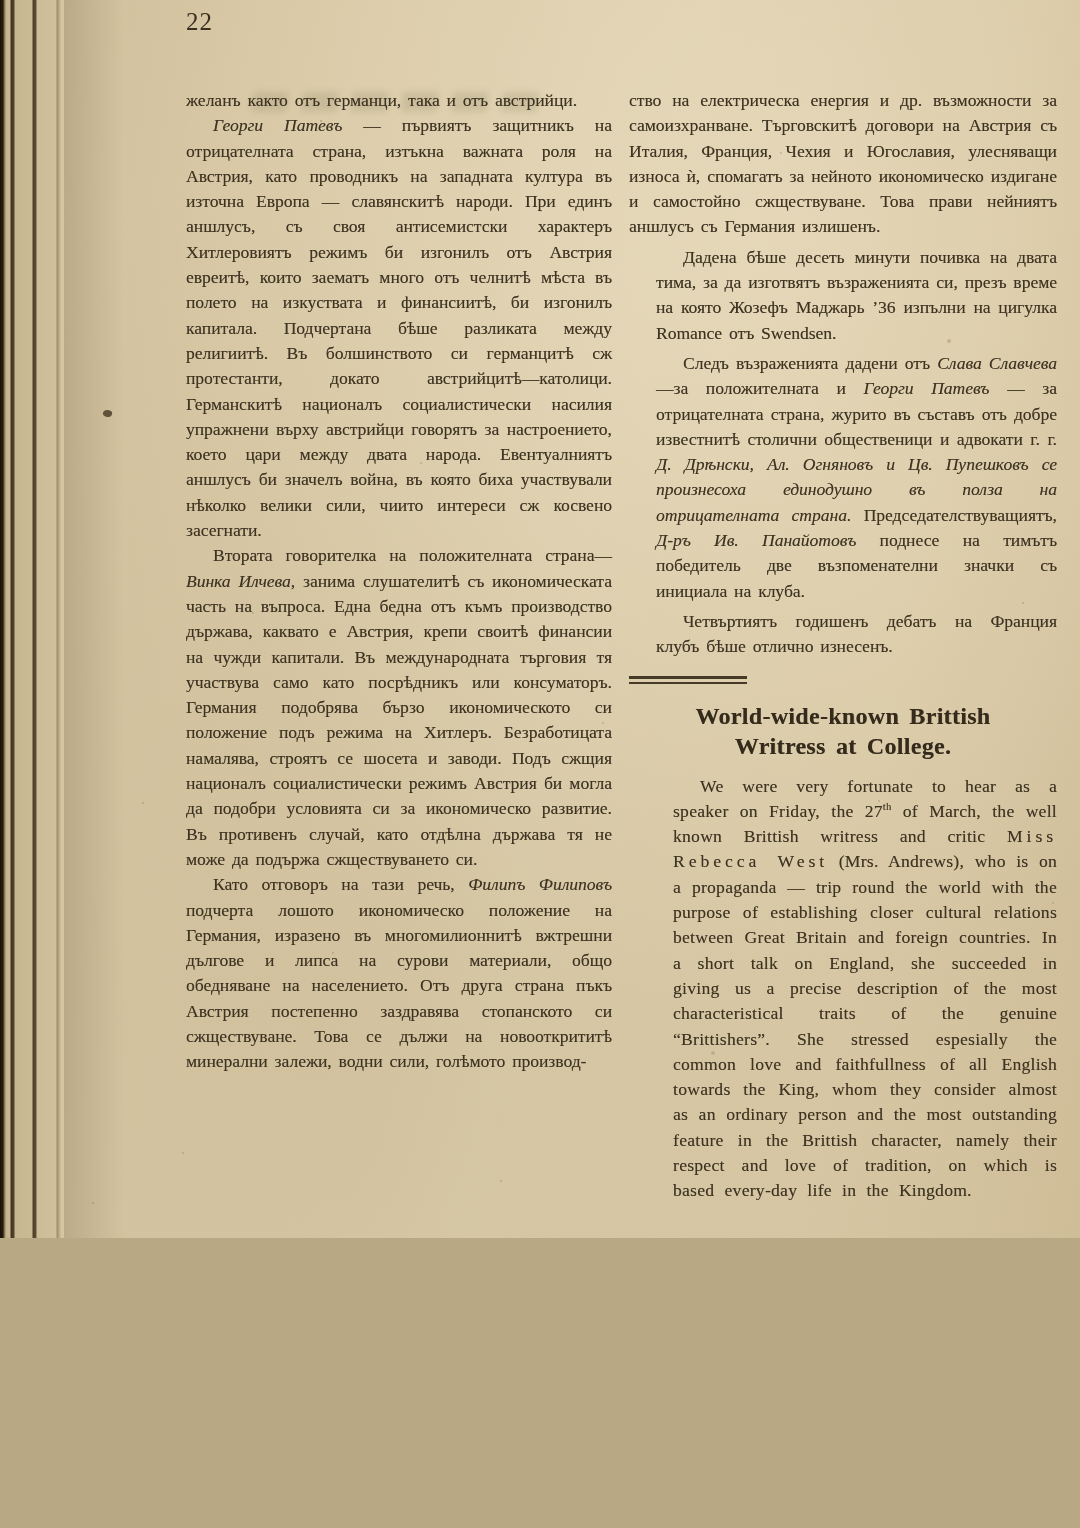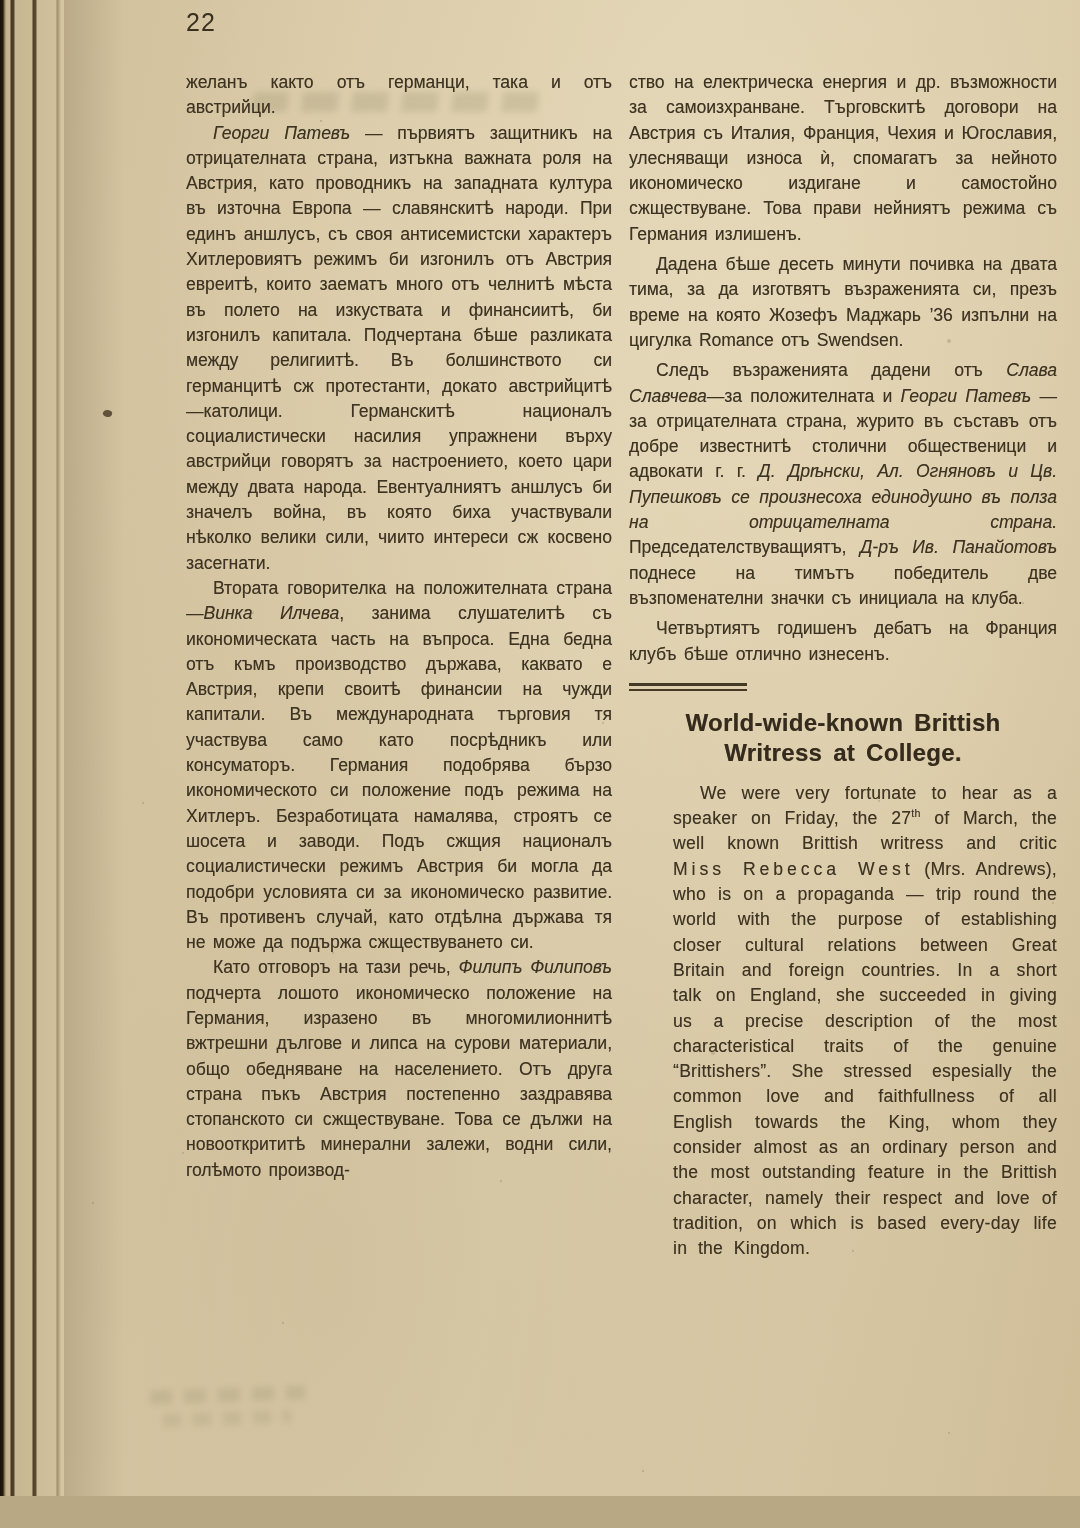--- a/index.html
+++ b/index.html
@@ -1,53 +1,53 @@
 <!DOCTYPE html>
 <html><head>
 <meta charset="utf-8">
 <style>
   html,body{margin:0;padding:0;background:#b8a883;}
   #page{
     position:relative;
-    width:1080px;height:1496px;
+    width:1080px;height:1238px;
     overflow:hidden;
     background:
       radial-gradient(ellipse at 70% 20%, rgba(236,224,194,.55) 0%, rgba(236,224,194,0) 55%),
       radial-gradient(ellipse at 30% 85%, rgba(190,172,134,.35) 0%, rgba(190,172,134,0) 60%),
       linear-gradient(100deg,#cfbe9a 0%,#d8c8a5 22%,#ddcfae 52%,#d8c8a5 78%,#cfbd98 100%);
-    font-family:Liberation Sans, sans-serif;
+    font-family:Liberation Serif, serif;
     color:#3d3322;
   }
   
   .book-edge{
     position:absolute;left:0;top:0;bottom:0;width:64px;
     background:linear-gradient(90deg,
       #191207 0px,#241a0d 3px,#6d5c3f 4px,#c3b28d 6px,#c8b792 10px,
       #43351f 11px,#54452c 14px,#c7b691 15px,#cabb95 32px,
       #4e3f27 33px,#5e4d33 36px,#ccbc97 37px,#d0c09c 56px,
       #a08c68 57px,#baa983 59px,#d4c4a1 61px,#d6c6a3 64px);
   }
   .edge-shadow{
     position:absolute;left:64px;top:0;bottom:0;width:60px;
     background:linear-gradient(90deg,rgba(120,100,70,.25),rgba(120,100,70,0));
   }
   .page-number{
     position:absolute;left:186px;top:8px;
     font-size:25px;letter-spacing:1px;color:#3a3020;
   }
-  .col{position:absolute;top:70px;}
+  .col{position:absolute;top:88px;}
   .col-left{left:186px;width:426px;}
   .col-right{left:629px;width:428px;}
   .para{
     margin:0;text-align:justify;
     font-size:17.5px;line-height:25.3px;word-spacing:2.5px;
     text-shadow:0.25px 0.25px 0 rgba(61,51,34,.45);
   }
   .indent{text-indent:27px;}
-  .col-right .para + .para{margin-top:5px;}
+  .col-right .para + .para{margin-top:5px;margin-left:27px;}
   .english{word-spacing:5.5px;letter-spacing:0.3px;}
   .it{font-style:italic;}
   .sp{letter-spacing:4px;word-spacing:9px;}
   sup{font-size:0.6em;line-height:0;}
   .divider{
     width:118px;height:3px;margin-top:16px;
     border-top:3px solid #453a26;border-bottom:2px solid #453a26;
   }
   .heading{
     font-weight:bold;font-size:24px;line-height:30px;
@@ -110,21 +110,21 @@
   <div class="page-number">22</div>
 
   <div class="col col-left">
     <p class="para"><span>желанъ както отъ германци, така и отъ австрийци.</span></p>
     <p class="para indent"><span class="it">Георги Патевъ</span><span> — първиятъ защитникъ на отрицателната страна, изтъкна важната роля на Австрия, като проводникъ на западната култура въ източна Европа — славянскитѣ народи. При единъ аншлусъ, съ своя антисемистски характеръ Хитлеровиятъ режимъ би изгонилъ отъ Австрия евреитѣ, които заематъ много отъ челнитѣ мѣста въ полето на изкуствата и финансиитѣ, би изгонилъ капитала. Подчертана бѣше разликата между религиитѣ. Въ болшинството си германцитѣ сж протестанти, докато австрийцитѣ—католици. Германскитѣ националъ социалистически насилия упражнени върху австрийци говорятъ за настроението, което цари между двата народа. Евентуалниятъ аншлусъ би значелъ война, въ която биха участвували нѣколко велики сили, чиито интереси сж косвено засегнати.</span></p>
     <p class="para indent"><span>Втората говорителка на положителната страна—</span><span class="it">Винка Илчева</span><span>, занима слушателитѣ съ икономическата часть на въпроса. Една бедна отъ къмъ производство държава, каквато е Австрия, крепи своитѣ финансии на чужди капитали. Въ международната търговия тя участвува само като посрѣдникъ или консуматоръ. Германия подобрява бързо икономическото си положение подъ режима на Хитлеръ. Безработицата намалява, строятъ се шосета и заводи. Подъ сжщия националъ социалистически режимъ Австрия би могла да подобри условията си за икономическо развитие. Въ противенъ случай, като отдѣлна държава тя не може да подържа сжществуването си.</span></p>
     <p class="para indent"><span>Като отговоръ на тази речь, </span><span class="it">Филипъ Филиповъ</span><span> подчерта лошото икономическо положение на Германия, изразено въ многомилионнитѣ вжтрешни дългове и липса на сурови материали, общо обедняване на населението. Отъ друга страна пъкъ Австрия постепенно заздравява стопанското си сжществуване. Това се дължи на новооткрититѣ минерални залежи, водни сили, голѣмото производ-</span></p>
   </div>
 
   <div class="col col-right">
-    <p class="para"><span>ство на електрическа енергия и др. възможности за самоизхранване. Търговскитѣ договори на Австрия съ Италия, Франция, Чехия и Югославия, улесняващи износа ѝ, спомагатъ за нейното икономическо издигане и самостойно сжществуване. Това прави нейниятъ режима съ Германия излишенъ.</span></p>
+    <p class="para"><span>ство на електрическа енергия и др. възможности за самоизхранване. Търговскитѣ договори на Австрия съ Италия, Франция, Чехия и Югославия, улесняващи износа ѝ, спомагатъ за нейното икономическо издигане и самостойно сжществуване. Това прави нейниятъ аншлусъ съ Германия излишенъ.</span></p>
     <p class="para indent"><span>Дадена бѣше десеть минути почивка на двата тима, за да изготвятъ възраженията си, презъ време на която Жозефъ Маджарь ’36 изпълни на цигулка Romance отъ Swendsen.</span></p>
     <p class="para indent"><span>Следъ възраженията дадени отъ </span><span class="it">Слава Славчева</span><span>—за положителната и </span><span class="it">Георги Патевъ</span><span> — за отрицателната страна, журито въ съставъ отъ добре известнитѣ столични общественици и адвокати г. г. </span><span class="it">Д. Дрѣнски, Ал. Огняновъ и Цв. Пупешковъ се произнесоха единодушно въ полза на отрицателната страна.</span><span> Председателствуващиятъ, </span><span class="it">Д-ръ Ив. Панайотовъ</span><span> поднесе на тимътъ победитель две възпоменателни значки съ инициала на клуба.</span></p>
     <p class="para indent"><span>Четвъртиятъ годишенъ дебатъ на Франция клубъ бѣше отлично изнесенъ.</span></p>
 
     <div class="divider"></div>
 
     <h2 class="heading">World-wide-known Brittish Writress at College.</h2>
 
     <p class="para indent english english-block"><span>We were very fortunate to hear as a speaker on Friday, the 27</span><sup>th</sup><span> of March, the well known Brittish writress and critic </span><span class="sp">Miss Rebecca West</span><span> (Mrs. Andrews), who is on a propaganda — trip round the world with the purpose of establishing closer cultural relations between Great Britain and foreign countries. In a short talk on England, she succeeded in giving us a precise description of the most characteristical traits of the genuine “Brittishers”. She stressed espesially the common love and faithfullness of all English towards the King, whom they consider almost as an ordinary person and the most outstanding feature in the Brittish character, namely their respect and love of tradition, on which is based every-day life in the Kingdom.</span></p>
   </div>

